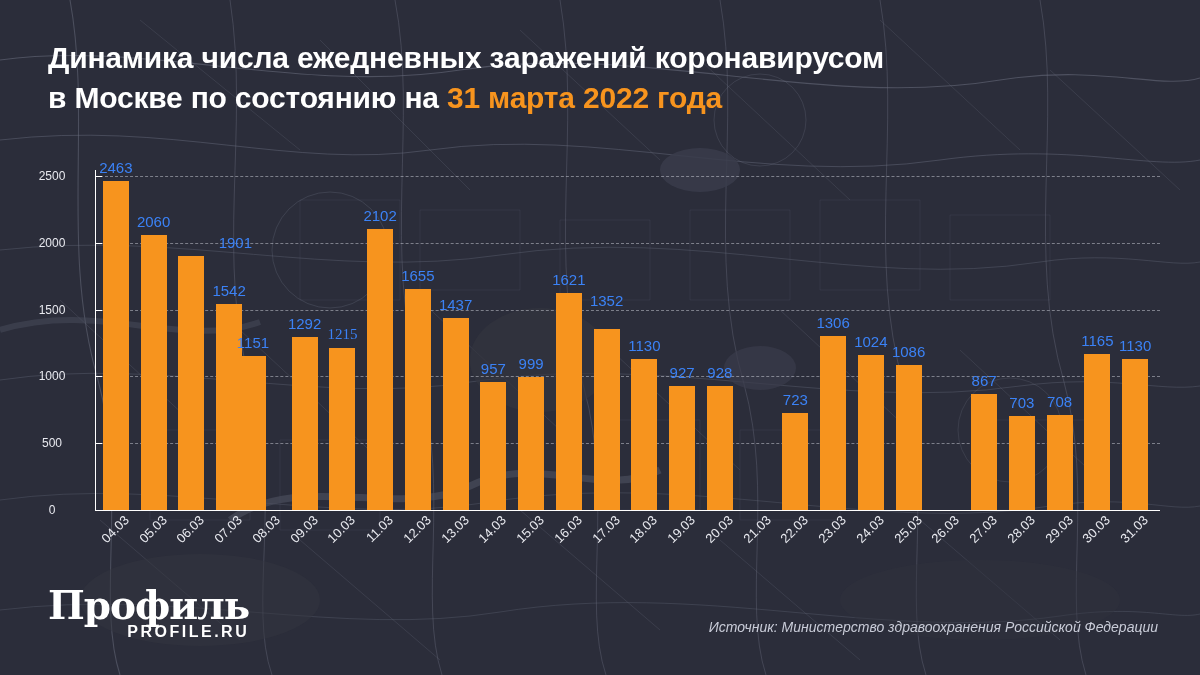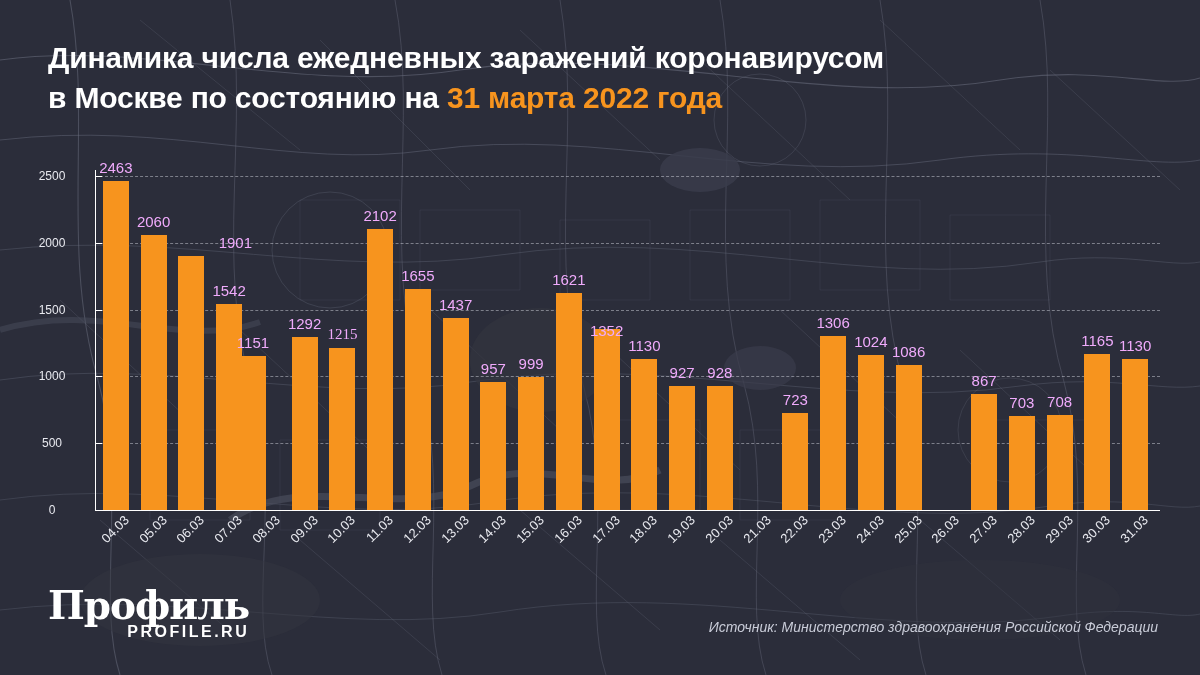--- a/index.html
+++ b/index.html
@@ -51,21 +51,21 @@
 
   .bars{position:absolute;left:95px;top:160px;width:1065px;height:350px;}
   .bar-wrap{
     position:absolute;bottom:0;width:26px;
   }
   .bar{
     width:26px;background:#f7941e;position:absolute;bottom:0;left:0;
   }
   .bar-value{
     position:absolute;left:50%;transform:translateX(-50%);
-    color:#f0abfc;font-size:15px;line-height:15px;white-space:nowrap;
+    color:#3b82f6;font-size:15px;line-height:15px;white-space:nowrap;
   }
 
   .xlabels{position:absolute;left:95px;top:513px;width:1065px;height:60px;}
   .xlabel{
     position:absolute;top:0;
     color:#e8e9ef;font-size:13px;line-height:13px;white-space:nowrap;
     transform-origin:left top;
     transform:rotate(-45deg);
   }
   .xlabel span{display:inline-block;transform:translate(-100%,0);}
@@ -214,21 +214,21 @@
         <div class="bar-wrap" style="left: 423.125px; height: 350px;">
           <div class="bar" style="height: 133.466px; background: rgb(247, 148, 30);"></div>
           <div class="bar-value" style="bottom: 139.466px;">999</div>
         </div>
         <div class="bar-wrap" style="left: 460.875px; height: 350px;">
           <div class="bar" style="height: 216.566px; background: rgb(247, 148, 30);"></div>
           <div class="bar-value" style="bottom: 222.566px;">1621</div>
         </div>
         <div class="bar-wrap" style="left: 498.625px; height: 350px;">
           <div class="bar" style="height: 180.627px; background: rgb(247, 148, 30);"></div>
-          <div class="bar-value" style="bottom: 172px;">1352</div>
+          <div class="bar-value" style="bottom: 202px;">1352</div>
         </div>
         <div class="bar-wrap" style="left: 536.375px; height: 350px;">
           <div class="bar" style="height: 150.968px; background: rgb(247, 148, 30);"></div>
           <div class="bar-value" style="bottom: 156.968px;">1130</div>
         </div>
         <div class="bar-wrap" style="left: 574.125px; height: 350px;">
           <div class="bar" style="height: 123.847px; background: rgb(247, 148, 30);"></div>
           <div class="bar-value" style="bottom: 129.847px;">927</div>
         </div>
         <div class="bar-wrap" style="left: 611.875px; height: 350px;">

